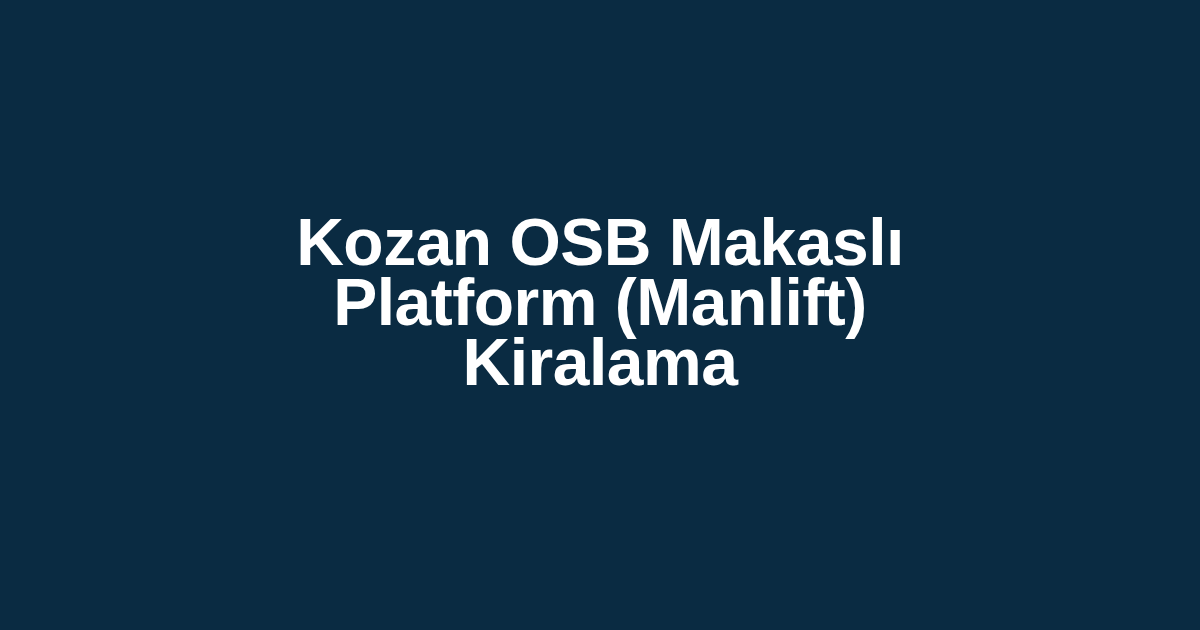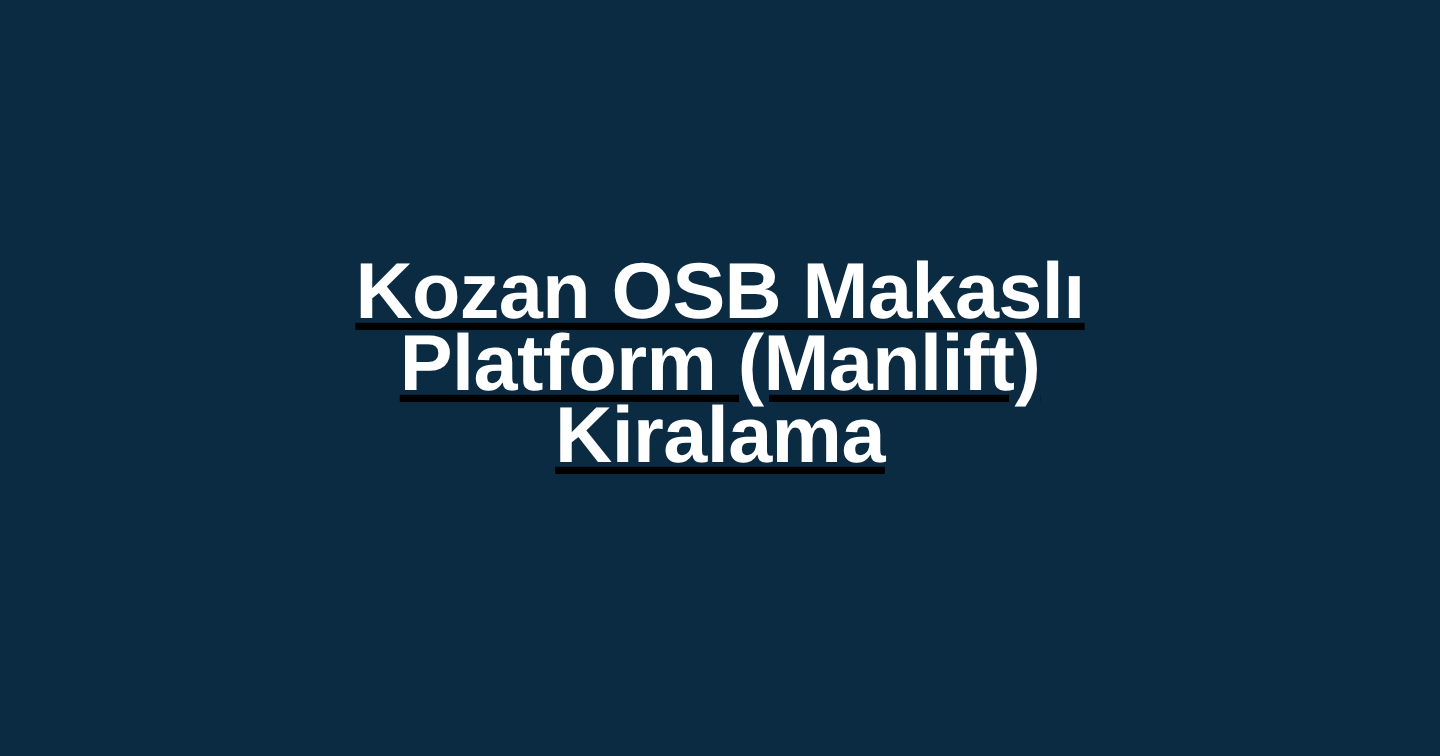--- a/index.html
+++ b/index.html
@@ -48,17 +48,17 @@
     letter-spacing: -0.5px;
     color: #ffffff;
     text-align: center;
     word-wrap: break-word;
     -webkit-font-smoothing: antialiased;
   }
 </style>
 </head>
 <body>
 
-<div class="og-card" style="background-color: rgb(10, 43, 66); text-decoration: underline;">
+<div class="og-card" style="background-color: rgb(10, 43, 66);">
   <div class="og-content">
     <h1 class="og-title" style="color: rgb(255, 255, 255);">Kozan OSB Makaslı Platform (Manlift) Kiralama</h1>
   </div>
 </div>
 
 </body></html>

